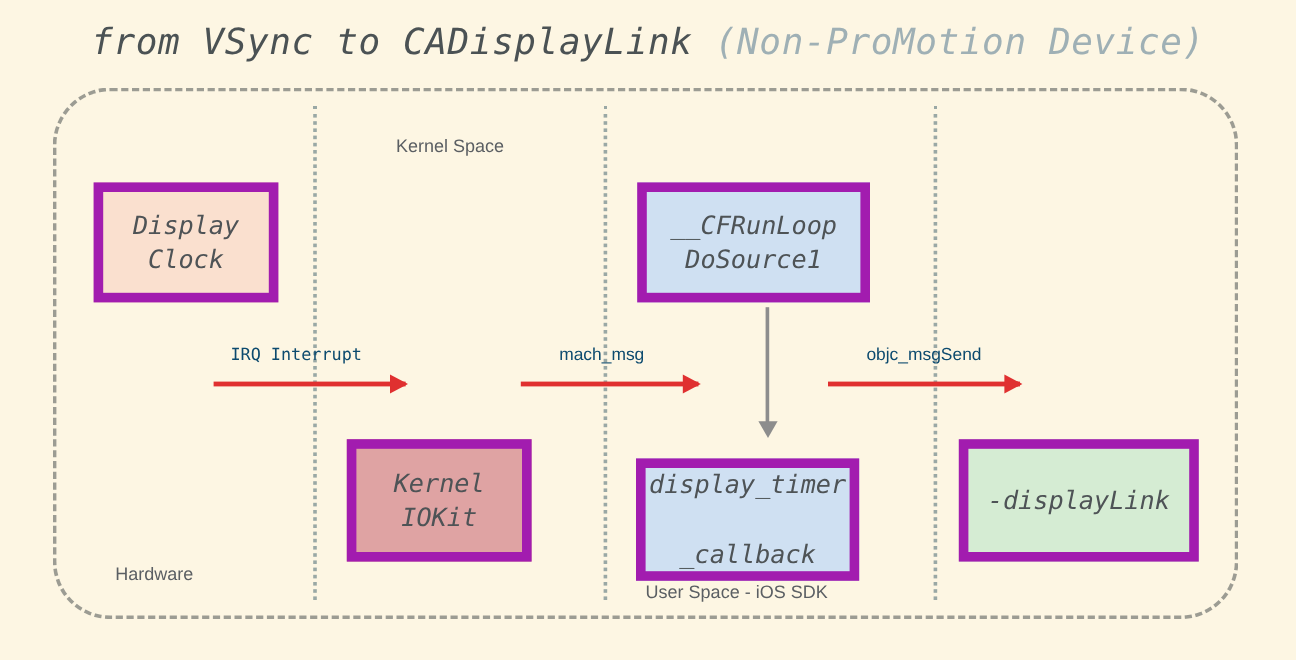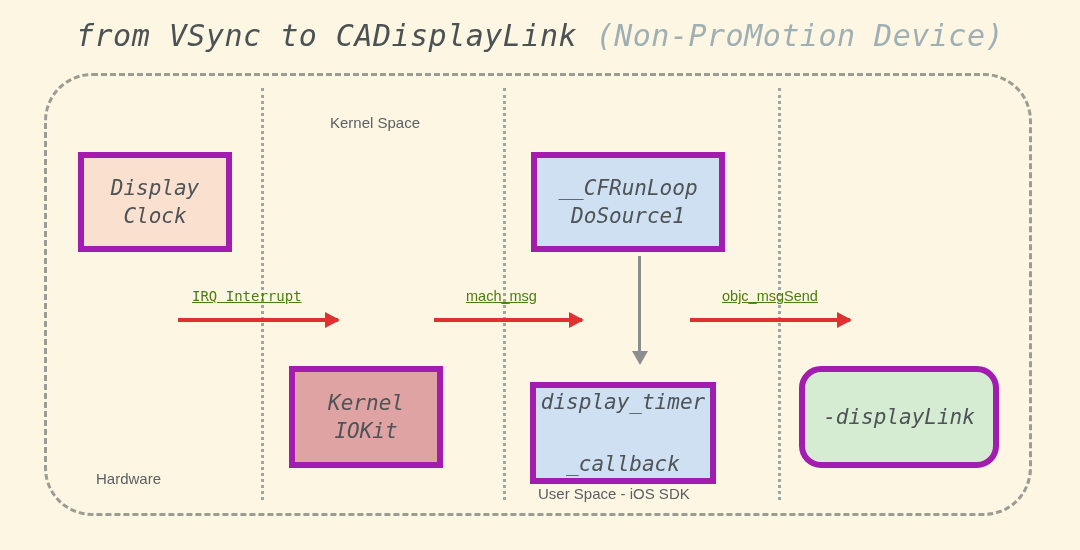--- a/index.html
+++ b/index.html
@@ -73,21 +73,21 @@
   }
   .lbl-kernel-space   { left: 330px; top: 114px; }
   .lbl-user-our-app   { left: 812px; top: 114px; }
   .lbl-hardware       { left: 96px; top: 470px; }
   .lbl-user-ios-sdk   { left: 538px; top: 485px; }
 
   
   .node {
     position: absolute;
     box-sizing: border-box;
-    border: 6px solid #a21caf;
+    border: 8px solid #a21caf;
     display: flex;
     flex-direction: column;
     align-items: center;
     justify-content: center;
     font-family: "DejaVu Sans Mono", monospace;
     font-style: italic;
     font-size: 21px;
     line-height: 1.34;
     color: #4e5356;
     text-align: center;
@@ -108,21 +108,20 @@
     background: #cfe0f2;
   }
   .node-display-timer {
     left: 530px; top: 382px;  width: 186px; height: 102px;
     background: #cfe0f2;
     justify-content: space-between;
   }
   .node-displaylink {
     left: 799px; top: 366px;  width: 200px; height: 102px;
     background: #d5ecd3;
-    border-radius: 22px;
   }
 
   
   .arrow-red {
     position: absolute;
     height: 4px;
     background: #e03030;
     top: 318px;
   }
   .arrow-red::after {
@@ -138,24 +137,23 @@
     border-bottom: 8px solid transparent;
   }
   .arrow-1 { left: 178px; width: 160px; }
   .arrow-2 { left: 434px; width: 148px; }
   .arrow-3 { left: 690px; width: 160px; }
 
   .arrow-label {
     position: absolute;
     font-family: "Liberation Sans", sans-serif;
     font-size: 14.5px;
-    color: #4d7c0f;
+    color: #0c4a6e;
     white-space: nowrap;
     top: 288px;
-    text-decoration: underline;
   }
   .arrow-label.mono {
     font-family: "DejaVu Sans Mono", monospace;
     font-size: 14px;
   }
   .alabel-1 { left: 192px; }
   .alabel-2 { left: 466px; }
   .alabel-3 { left: 722px; }
 
   

